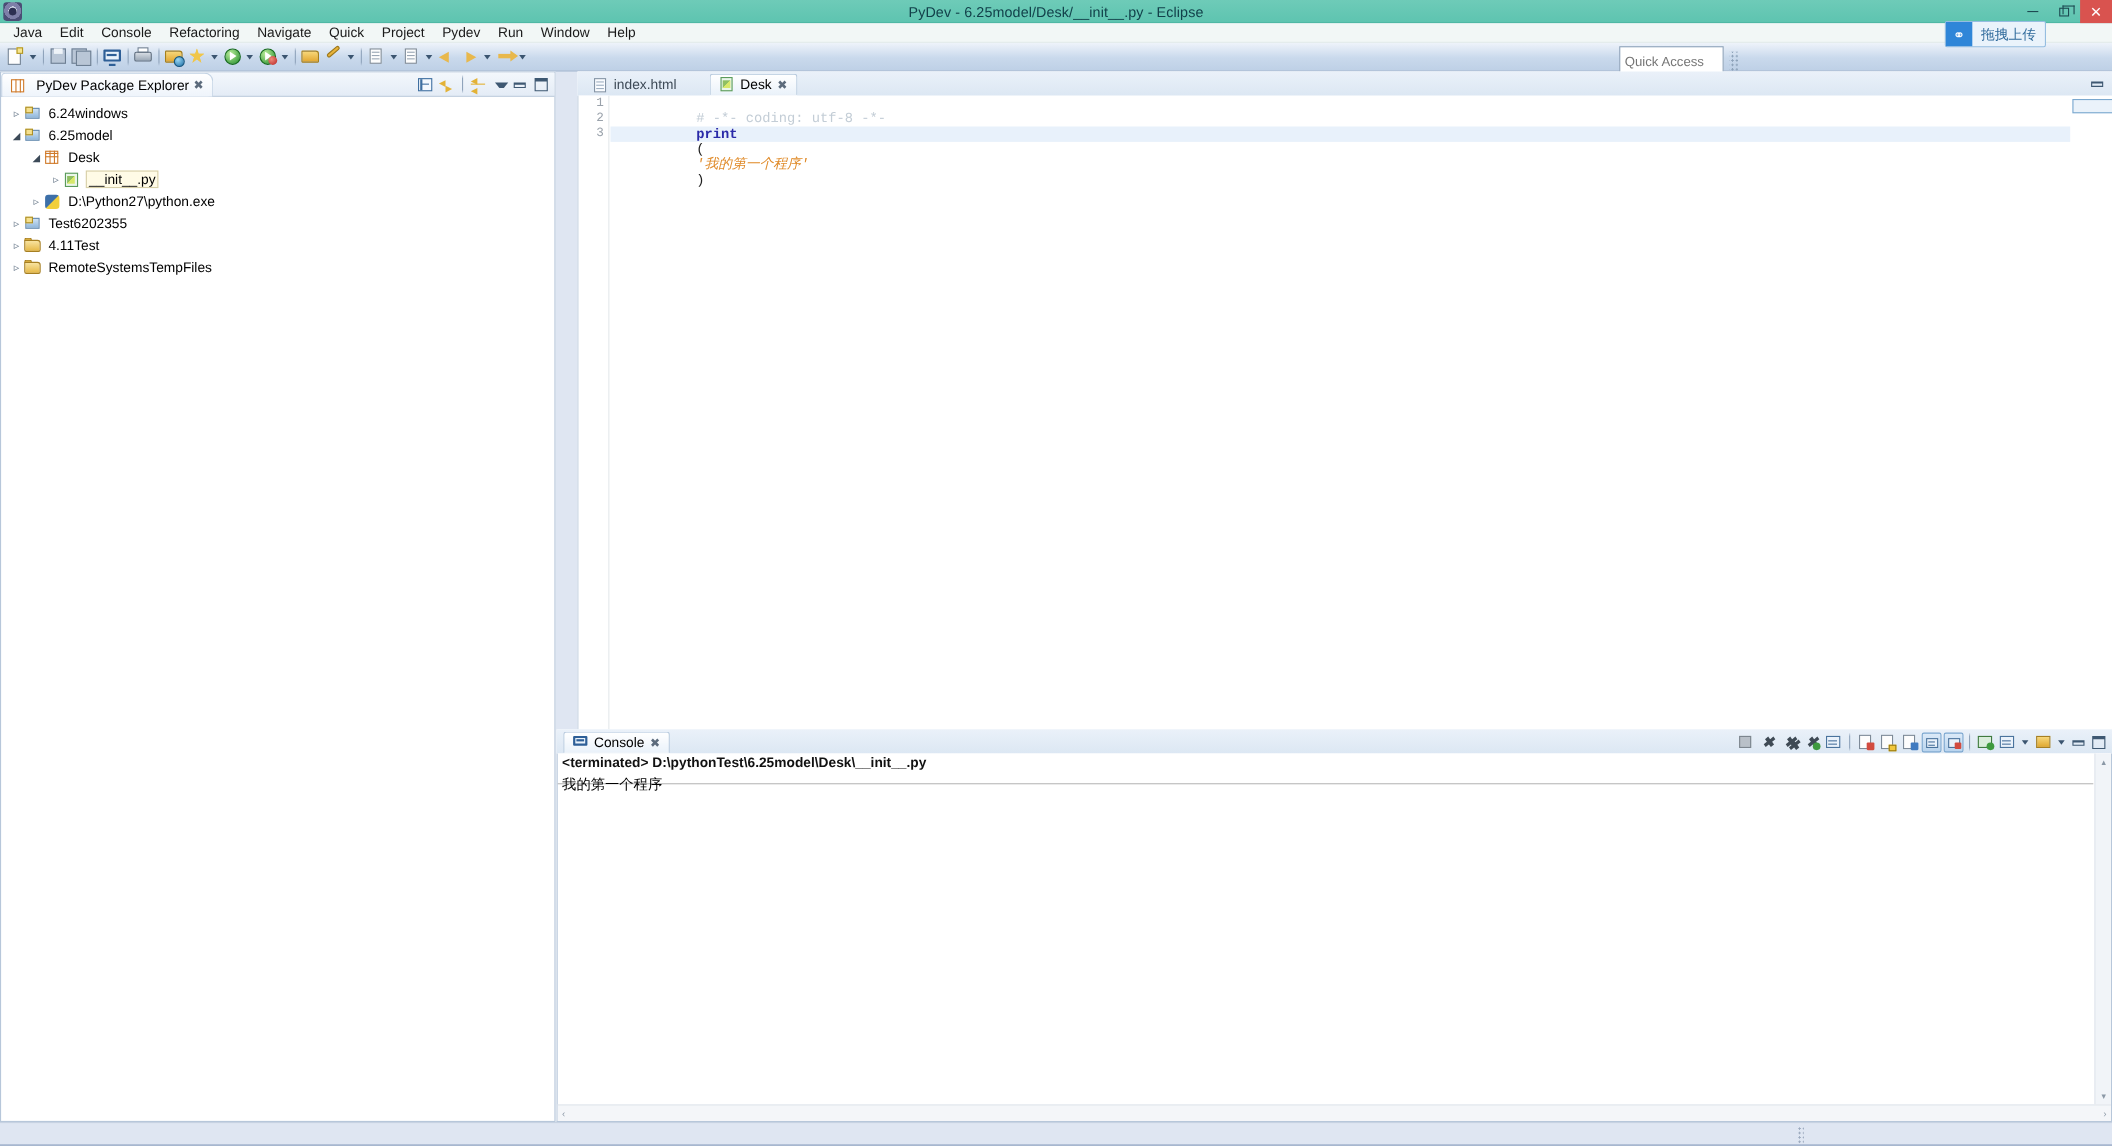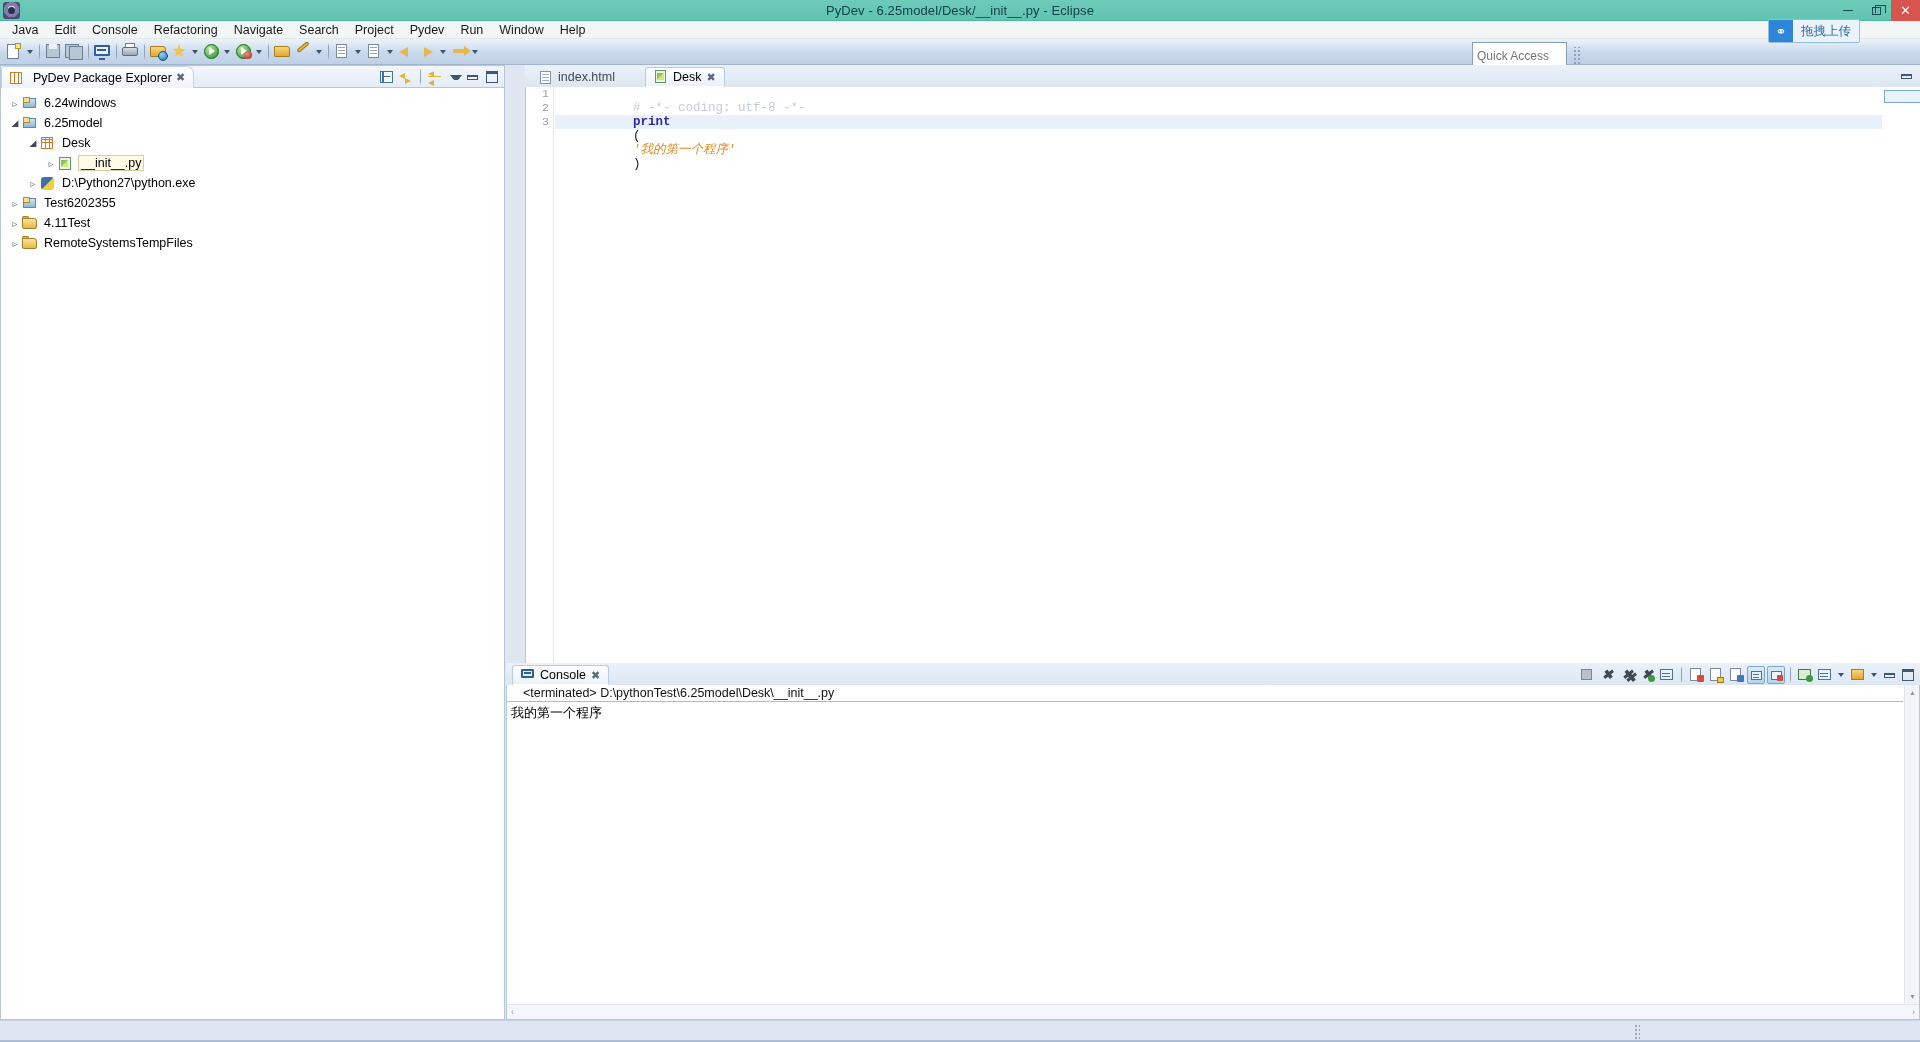--- a/index.html
+++ b/index.html
@@ -232,22 +232,22 @@
   #ed-viewtools{ position:absolute; right:4px; top:3px; display:flex; gap:4px; }
 
   
   #console{ left:506px; top:598px; width:1414px; height:357px; }
   #console .view-tabrow{ height:22px; background:linear-gradient(#eaf1f9,#dce7f3); }
   #console-body{
     position:absolute; left:0; top:22px; right:0; bottom:0; background:#fff;
     border:1px solid #b7c7da; border-top:none;
   }
   #console-head{
-    position:absolute; left:0; top:0; right:16px; height:17px;
-    border-bottom:1px solid #b9b9b9; font-size:12.5px; padding:1px 16px; color:#111;
+    position:absolute; left:0; top:0; right:16px; height:28px;
+    border-bottom:1px solid #b9b9b9; font-size:12.5px; padding:1px 4px; color:#111;font-weight:bold;
   }
   #console-out{
     position:absolute; left:4px; top:19px; right:16px;
     font-family:"Liberation Sans",sans-serif; font-size:13px; color:#000;
   }
   #console-vscroll{
     position:absolute; right:0; top:0; width:15px; bottom:15px;
     background:#f1f4f8; border-left:1px solid #dfe5ec;
   }
   #console-vscroll .arrow-up,#console-vscroll .arrow-dn{
@@ -299,21 +299,21 @@
       </div>
   </div>
 </div>
 
 <div id="menubar">
   <div class="menu-item">Java</div>
   <div class="menu-item">Edit</div>
   <div class="menu-item">Console</div>
   <div class="menu-item">Refactoring</div>
   <div class="menu-item">Navigate</div>
-  <div class="menu-item">Search</div>
+  <div class="menu-item">Quick</div>
   <div class="menu-item">Project</div>
   <div class="menu-item">Pydev</div>
   <div class="menu-item">Run</div>
   <div class="menu-item">Window</div>
   <div class="menu-item">Help</div>
 </div>
 
 <div id="toolbar">
 
   <span class="tb-icon">

